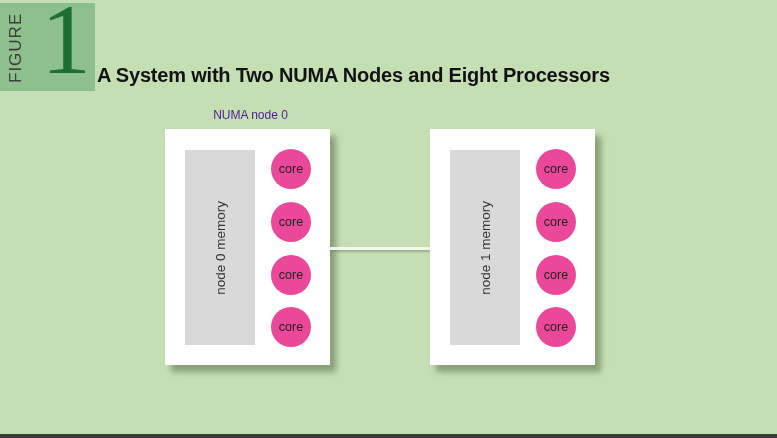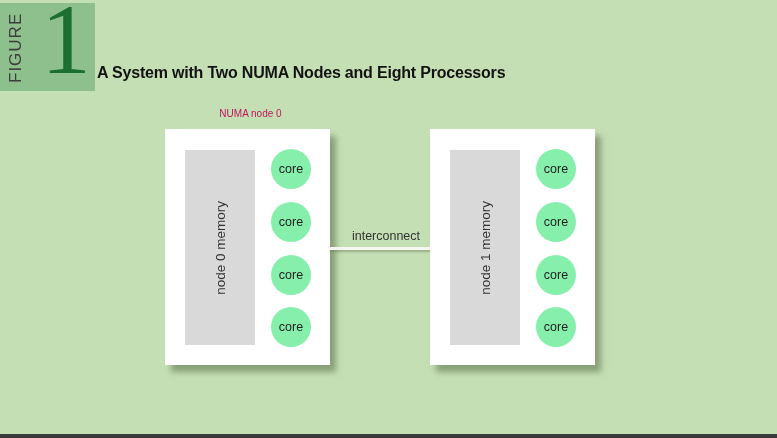--- a/index.html
+++ b/index.html
@@ -22,26 +22,26 @@
     display:flex; align-items:center; justify-content:center;
     font-size:17px; letter-spacing:1px; color:#3d3d3d;
   }
   .figure-number {
     position:absolute; right:4px; top:-13px;
     font-family:"Liberation Serif", serif;
     font-size:100px; line-height:1; color:#1d6e33;
   }
   .figure-title {
     position:absolute; left:97px; top:64px;
-    font-size:16px; font-weight:bold; color:#121212;
+    font-size:20px; font-weight:bold; color:#121212;
     letter-spacing:-0.2px; white-space:nowrap;
   }
   .node-label {
     position:absolute; top:108px; width:165px; text-align:center;
-    font-size:10px; color:#be185d;
+    font-size:12px; color:#4c1d95;
   }
   .node-label.n0 { left:168px; }
   .node-label.n1 { left:431px; }
   .node-box {
     position:absolute; top:129px; width:165px; height:236px;
     background:#ffffff;
     box-shadow:6px 7px 6px rgba(85,105,70,0.55);
   }
   .node-box.n0 { left:165px; }
   .node-box.n1 { left:430px; }
@@ -49,21 +49,21 @@
     position:absolute; left:20px; top:21px; width:70px; height:195px;
     background:#d9d9d9;
     display:flex; align-items:center; justify-content:center;
   }
   .memory span {
     writing-mode:vertical-rl; transform:rotate(180deg);
     font-size:13.5px; color:#333333; white-space:nowrap;
   }
   .core {
     position:absolute; left:106px; width:40px; height:40px;
-    border-radius:50%; background:#86efac;
+    border-radius:50%; background:#ec4899;
     display:flex; align-items:center; justify-content:center;
     font-size:12.5px; color:#222222;
   }
   .core.c0 { top:20px; }
   .core.c1 { top:73px; }
   .core.c2 { top:126px; }
   .core.c3 { top:178px; }
   .interconnect-line {
     position:absolute; left:330px; top:247px; width:100px; height:3px;
     background:#f6f6f0;
@@ -102,17 +102,16 @@
     <div class="memory">
       <span>node 1 memory</span>
     </div>
     <div class="core c0">core</div>
     <div class="core c1">core</div>
     <div class="core c2">core</div>
     <div class="core c3">core</div>
   </div>
 
   <div class="interconnect-line"></div>
-  <div class="interconnect-label">interconnect</div>
 
   <div class="bottom-rule"></div>
 
 </div>
 
 </body></html>

